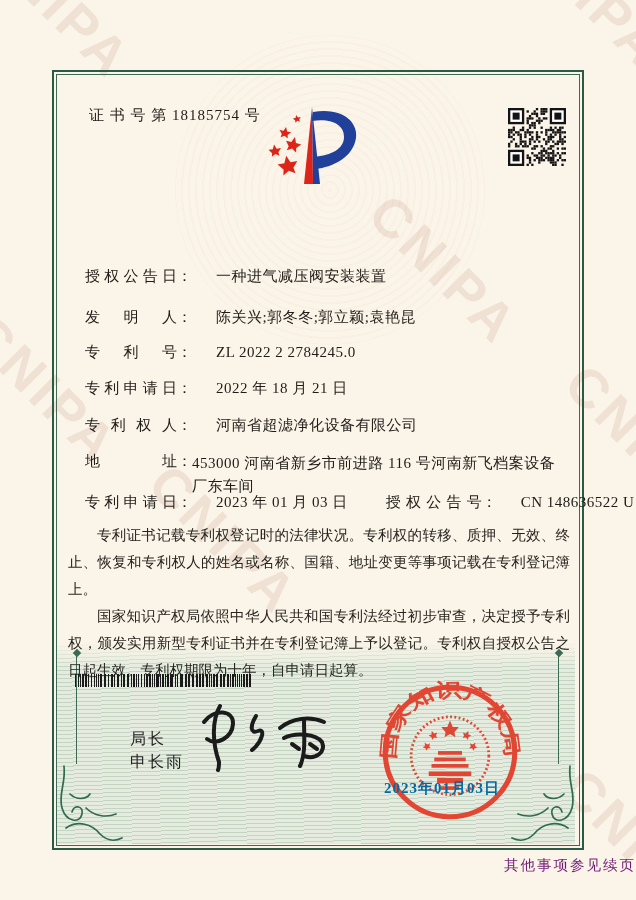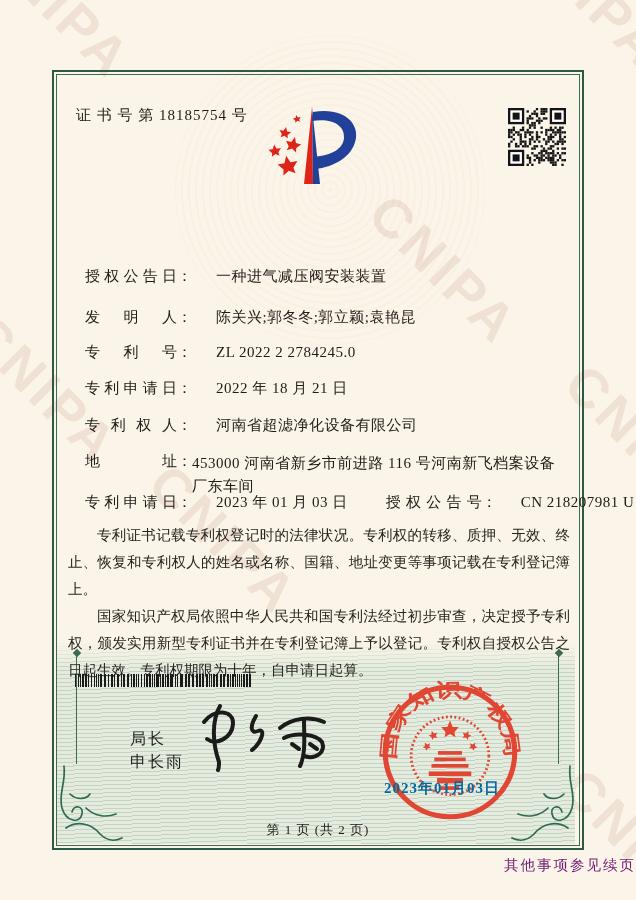--- a/index.html
+++ b/index.html
@@ -13,21 +13,21 @@
         opacity:.38;}
   .frame{position:absolute;z-index:2;left:52px;top:70px;width:528px;height:776px;border:2px solid #2c5a47;}
   .frame-inner{position:absolute;inset:2px;border:1px solid #3c6b55;}
   .guilloche{position:absolute;z-index:2;left:57px;top:642px;width:518px;height:202px;
         background-color:#e5ecdf;
         background-image:repeating-linear-gradient(178deg,rgba(118,156,128,0.30) 0 1px,rgba(255,255,255,0) 1px 4px);}
   .guilloche-fade{position:absolute;left:0;top:0;width:100%;height:26px;
         background:linear-gradient(180deg,#fbf4e8 0%,rgba(251,244,232,0) 100%);}
   .orn-line{position:absolute;z-index:3;width:1px;top:654px;height:110px;background:#3a6b52;}
   .orn-line::before{content:"";position:absolute;left:-2.5px;top:-4px;width:6px;height:6px;background:#3a6b52;transform:rotate(45deg);}
-  .cert-number{position:absolute;z-index:4;left:76px;top:106px;font-size:15px;letter-spacing:1px;}
+  .cert-number{position:absolute;z-index:4;left:89px;top:106px;font-size:15px;letter-spacing:1px;}
   .logo{position:absolute;z-index:4;left:266px;top:104px;width:96px;height:84px;}
   .qr{position:absolute;z-index:4;left:508px;top:108px;width:58px;height:58px;}
   .doc-title{position:absolute;z-index:4;left:0;top:190px;width:636px;text-align:center;
         font-size:35px;font-weight:700;letter-spacing:6px;}
   .field-row{position:absolute;z-index:4;left:85px;width:480px;font-size:15px;white-space:nowrap;}
   .flabel{display:inline-block;width:92px;text-align:justify;text-align-last:justify;letter-spacing:0;}
   .flabel2{display:inline-block;width:96px;text-align:justify;text-align-last:justify;}
   .fvalue{margin-left:24px;letter-spacing:0.5px;}
   .fvalue-wrap{display:inline-block;vertical-align:top;width:372px;white-space:normal;line-height:23px;letter-spacing:0.5px;}
   .grant-pair2{margin-left:38px;}
@@ -333,21 +333,21 @@
   <div class="field-row" style="top:379px">
     <span class="flabel">专利申请日</span><span>：</span><span class="fvalue">2022 年 18 月 21 日</span>
   </div>
   <div class="field-row" style="top:416px">
     <span class="flabel">专利权人</span><span>：</span><span class="fvalue">河南省超滤净化设备有限公司</span>
   </div>
   <div class="field-row" style="top:452px">
     <span class="flabel">地址</span><span>：</span><span class="fvalue-wrap">453000 河南省新乡市前进路 116 号河南新飞档案设备厂东车间</span>
   </div>
   <div class="field-row" style="top:493px">
-    <span class="flabel">专利申请日</span><span>：</span><span class="fvalue">2023 年 01 月 03 日</span><span class="grant-pair2"><span class="flabel2">授权公告号</span><span>：</span><span class="fvalue">CN 218207981 U</span></span>
+    <span class="flabel">专利申请日</span><span>：</span><span class="fvalue">2023 年 01 月 03 日</span><span class="grant-pair2"><span class="flabel2">授权公告号</span><span>：</span><span class="fvalue">CN 148636522 U</span></span>
   </div>
 
   <div class="body-text">
     <p>专利证书记载专利权登记时的法律状况。专利权的转移、质押、无效、终止、恢复和专利权人的姓名或名称、国籍、地址变更等事项记载在专利登记簿上。</p>
     <p>国家知识产权局依照中华人民共和国专利法经过初步审查，决定授予专利权，颁发实用新型专利证书并在专利登记簿上予以登记。专利权自授权公告之日起生效。专利权期限为十年，自申请日起算。</p>
   </div>
 
   <svg class="barcode" id="barcode" viewBox="0 0 178 13" preserveAspectRatio="none">
       <g fill="#1a1a1a">
         <rect x="0" y="0" width="1" height="13"></rect>
@@ -449,16 +449,15 @@
       <rect x="67" y="79" width="26" height="4"></rect>
       <rect x="63" y="86" width="34" height="4"></rect>
       <rect x="60" y="93" width="40" height="4"></rect>
       <rect x="57" y="101" width="46" height="5"></rect>
       <rect x="66" y="108" width="28" height="6"></rect>
       <rect x="70" y="117" width="20" height="4"></rect>
     </g>
   </svg>
   <div class="seal-date">2023年01月03日</div>
 
-  <div class="page-indicator">第 1 页 (共 2 页)</div>
   <div class="footer-note">其他事项参见续页</div>
 
 </div>
 
 </body></html>

